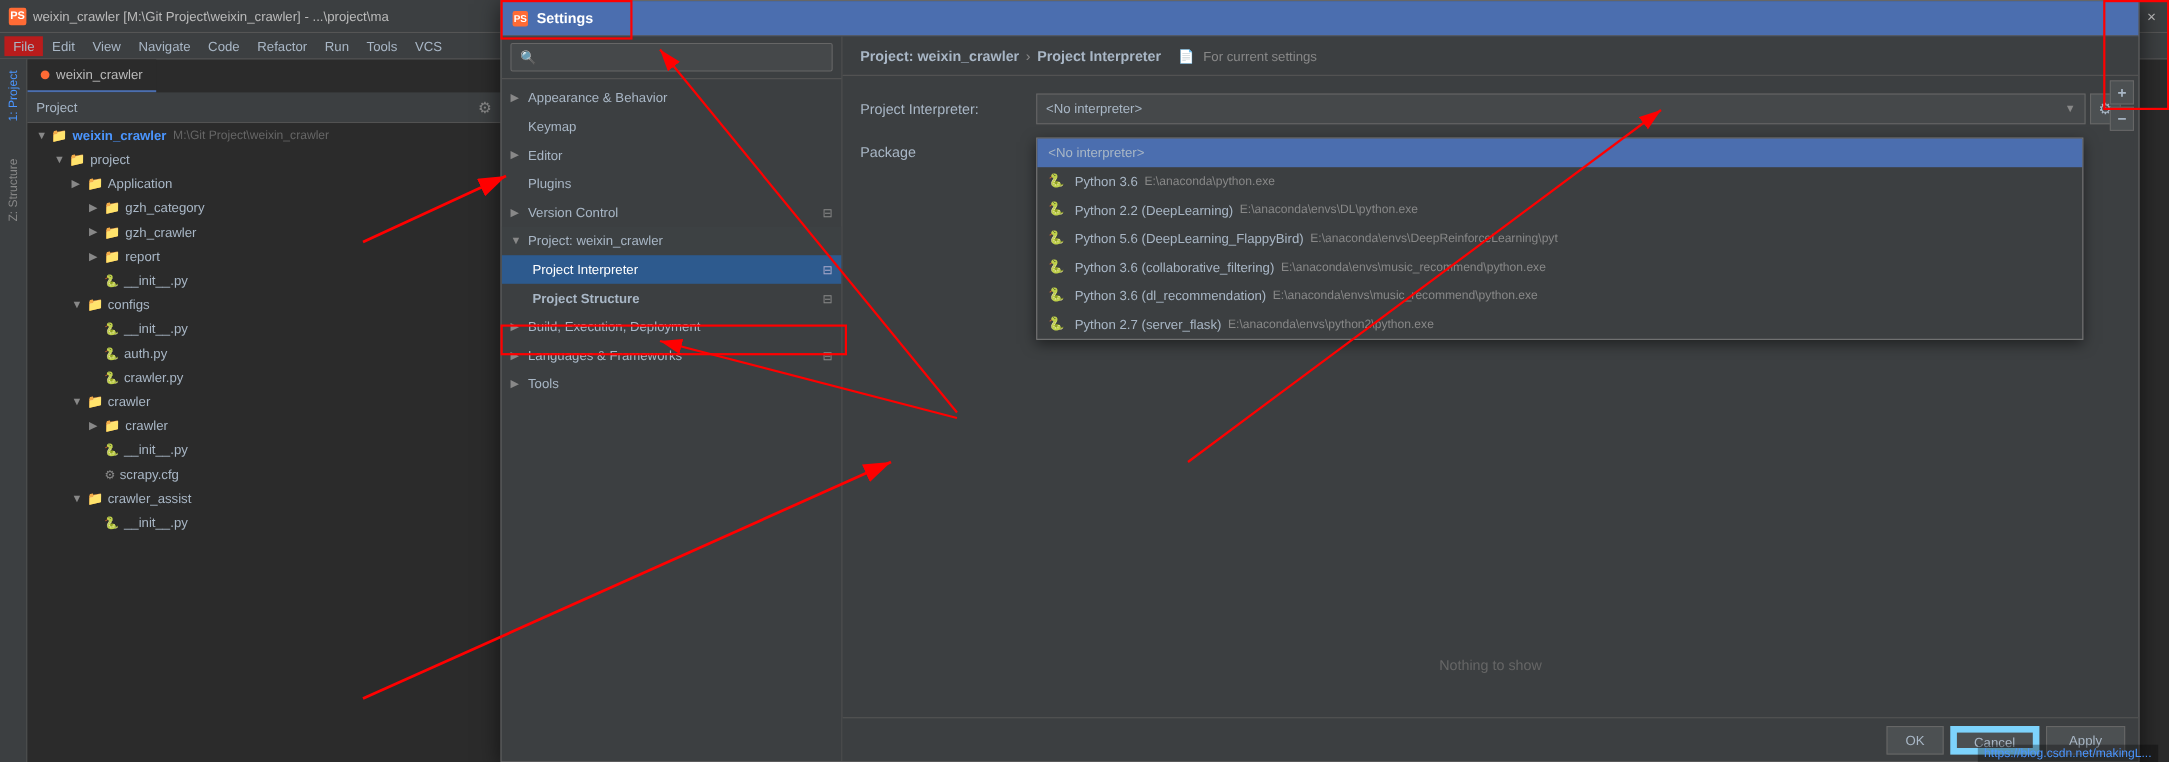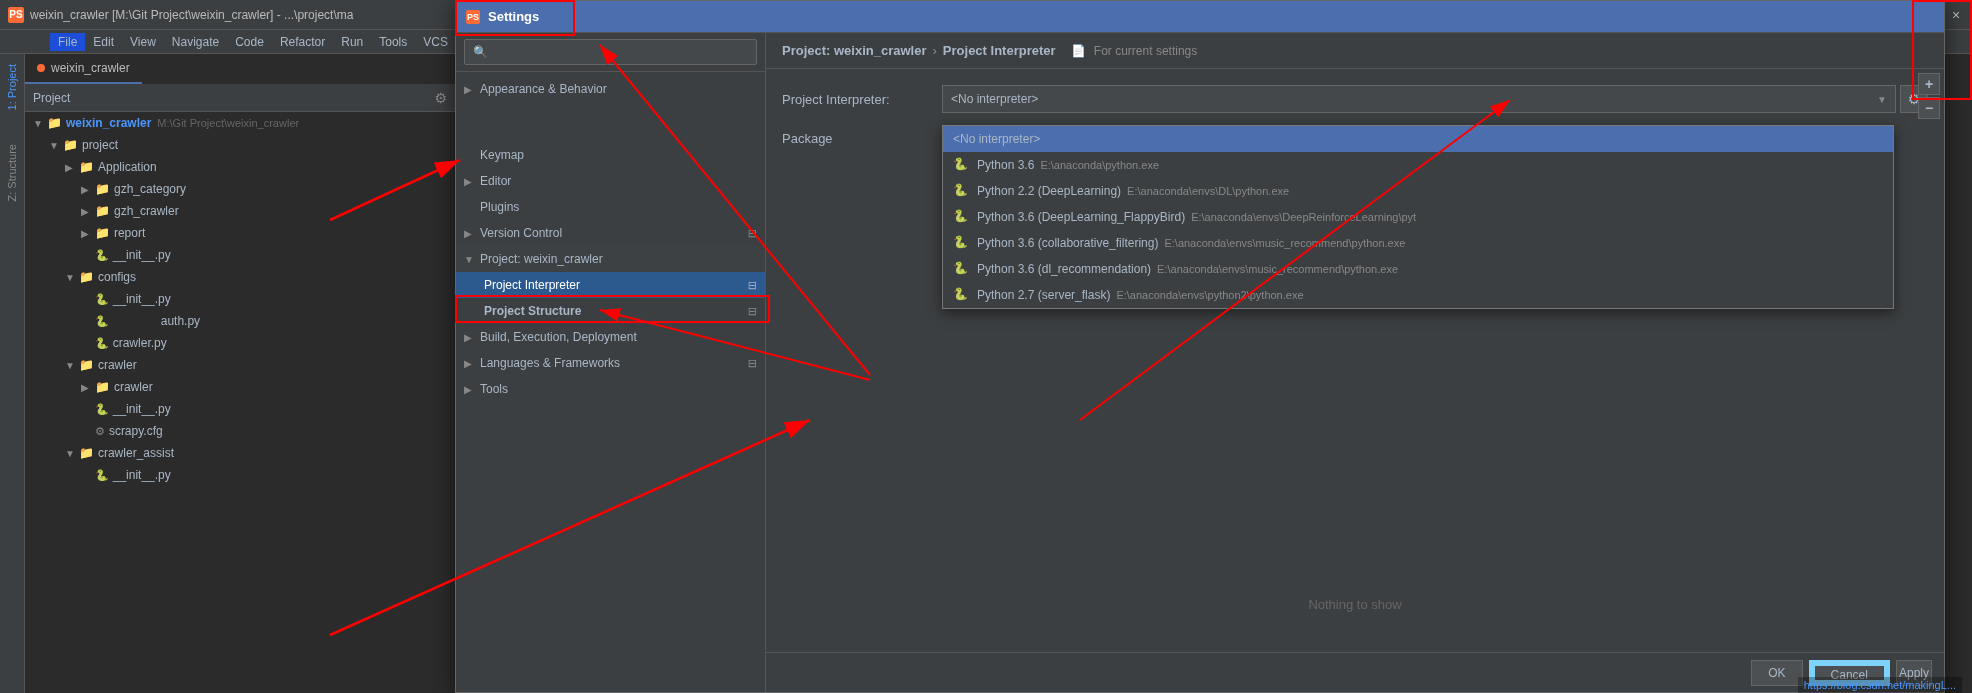--- a/index.html
+++ b/index.html
@@ -59,21 +59,21 @@
       align-items: center;
       padding: 0 4px;
       border-bottom: 1px solid #555;
     }
     .menu-item {
       padding: 2px 8px;
       color: #a9b7c6;
       font-size: 12px;
       cursor: pointer;
     }
-    .menu-item.active { background: #1d4ed8; margin-left: 46px; }
+    .menu-item.active { background: #b91c1c; }
 
     .tree-item {
       display: flex;
       align-items: center;
       height: 22px;
       padding-left: 8px;
       cursor: pointer;
       font-size: 12px;
       color: #a9b7c6;
     }
@@ -177,21 +177,21 @@
 
     <div class="tree-item" style="padding-left:56px;">
       <span class="tree-arrow" style="opacity:0;"></span>
       <span class="file-icon" style="color:#3dae3d;">🐍</span>
       <span style="font-size:12px;">__init__.py</span>
     </div>
 
     <div class="tree-item" style="padding-left:56px;">
       <span class="tree-arrow" style="opacity:0;"></span>
       <span class="file-icon" style="color:#3dae3d;">🐍</span>
-      <span style="font-size:12px;margin-left:48px;">auth.py</span>
+      <span style="font-size:12px;">auth.py</span>
     </div>
 
     <div class="tree-item" style="padding-left:56px;">
       <span class="tree-arrow" style="opacity:0;"></span>
       <span class="file-icon" style="color:#3dae3d;">🐍</span>
       <span style="font-size:12px;">crawler.py</span>
     </div>
 
     <div class="tree-item" style="padding-left:40px;">
       <span class="tree-arrow">▼</span>
@@ -245,21 +245,21 @@
           <input type="text" style="width: 100%; height: 26px; background: rgb(69, 72, 74); border: 1px solid rgb(102, 102, 102); color: rgb(169, 183, 198); padding: 0px 8px; font-size: 12px; outline: none; border-radius: 2px;" placeholder="🔍">
         </div>
 
         <div style="flex:1; overflow-y:auto; padding:4px 0;">
 
           <div style="display:flex; align-items:center; height:26px; padding:0 8px; cursor:pointer; font-size:12px; color:#a9b7c6;">
             <span style="width:14px; font-size:10px; color:#888; margin-right:2px;">▶</span>
             <span style="flex:1;">Appearance &amp; Behavior</span>
           </div>
 
-          <div style="display:flex; align-items:center; height:26px; padding:0 8px 0 24px; cursor:pointer; font-size:12px; color:#a9b7c6;margin-top:40px;">
+          <div style="display:flex; align-items:center; height:26px; padding:0 8px 0 24px; cursor:pointer; font-size:12px; color:#a9b7c6;">
             <span>Keymap</span>
           </div>
 
           <div style="display:flex; align-items:center; height:26px; padding:0 8px; cursor:pointer; font-size:12px; color:#a9b7c6;">
             <span style="width:14px; font-size:10px; color:#888; margin-right:2px;">▶</span>
             <span style="flex:1;">Editor</span>
           </div>
 
           <div style="display:flex; align-items:center; height:26px; padding:0 8px 0 24px; cursor:pointer; font-size:12px; color:#a9b7c6;">
             <span>Plugins</span>
@@ -342,21 +342,21 @@
             </div>
 
             <div style="display:flex; align-items:center; height:26px; padding:0 10px; cursor:pointer; font-size:12px; color:#a9b7c6;">
               <span style="width:16px; height:16px; margin-right:8px; color:#ffcc00; font-size:12px;">🐍</span>
               <span>Python 2.2 (DeepLearning)</span>
               <span style="color:#888; font-size:11px; margin-left:6px;">E:\anaconda\envs\DL\python.exe</span>
             </div>
 
             <div style="display:flex; align-items:center; height:26px; padding:0 10px; cursor:pointer; font-size:12px; color:#a9b7c6;">
               <span style="width:16px; height:16px; margin-right:8px; color:#ffcc00; font-size:12px;">🐍</span>
-              <span>Python 3.6 (DeepLearning_FlappyBird)</span>
+              <span>Python 5.6 (DeepLearning_FlappyBird)</span>
               <span style="color:#888; font-size:11px; margin-left:6px;">E:\anaconda\envs\DeepReinforceLearning\pyt</span>
             </div>
 
             <div style="display:flex; align-items:center; height:26px; padding:0 10px; cursor:pointer; font-size:12px; color:#a9b7c6;">
               <span style="width:16px; height:16px; margin-right:8px; color:#ffcc00; font-size:12px;">🐍</span>
               <span>Python 3.6 (collaborative_filtering)</span>
               <span style="color:#888; font-size:11px; margin-left:6px;">E:\anaconda\envs\music_recommend\python.exe</span>
             </div>
 
             <div style="display:flex; align-items:center; height:26px; padding:0 10px; cursor:pointer; font-size:12px; color:#a9b7c6;">
@@ -381,21 +381,21 @@
           <div style="position:absolute; right:0; top:0; display:flex; flex-direction:column; gap:2px; padding:4px;">
             <div style="width:22px; height:22px; background:#4c5052; border:1px solid #666; display:flex; align-items:center; justify-content:center; cursor:pointer; color:#a9b7c6; font-size:14px; font-weight:bold;">+</div>
             <div style="width:22px; height:22px; background:#4c5052; border:1px solid #666; display:flex; align-items:center; justify-content:center; cursor:pointer; color:#a9b7c6; font-size:14px; font-weight:bold;">−</div>
           </div>
 
         </div>
 
         <div style="height:40px; background:#3c3f41; border-top:1px solid #555; display:flex; align-items:center; justify-content:flex-end; padding:0 12px; gap:6px;">
           <button style="padding:2px 16px; background:#4c5052; border:1px solid #666; color:#a9b7c6; cursor:pointer; font-size:12px; height:26px;">OK</button>
           <button style="padding:2px 16px; background:#4c5052; border:6px solid #7dd3fc; color:#a9b7c6; cursor:pointer; font-size:12px; height:26px;">Cancel</button>
-          <button style="padding:2px 2px; background:#4c5052; border:1px solid #666; color:#a9b7c6; cursor:pointer; font-size:12px; height:26px;">Apply</button>
+          <button style="padding:2px 20px; background:#4c5052; border:1px solid #666; color:#a9b7c6; cursor:pointer; font-size:12px; height:26px;">Apply</button>
         </div>
 
       </div>
     </div>
   </div>
 
   <div style="position:absolute; left:455px; top:0; width:120px; height:36px; border:2px solid red; pointer-events:none; z-index:50;"></div>
 
   <div style="position:absolute; right:0; top:0; width:60px; height:100px; border:2px solid red; pointer-events:none; z-index:50;"></div>
 

